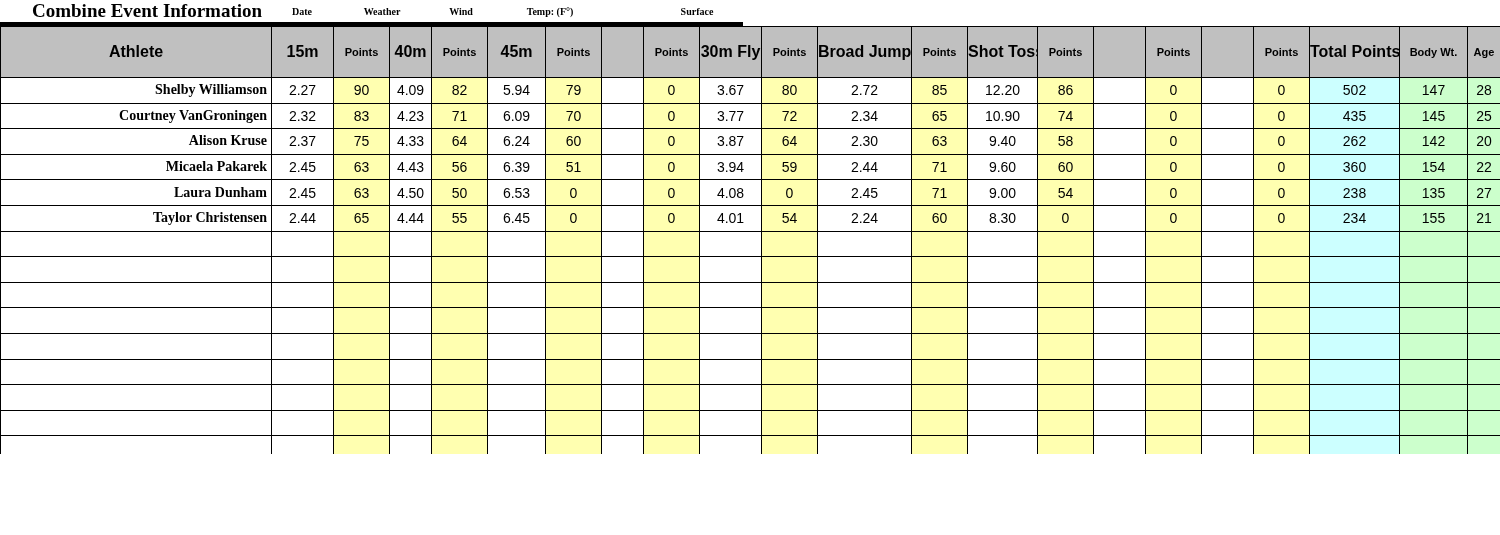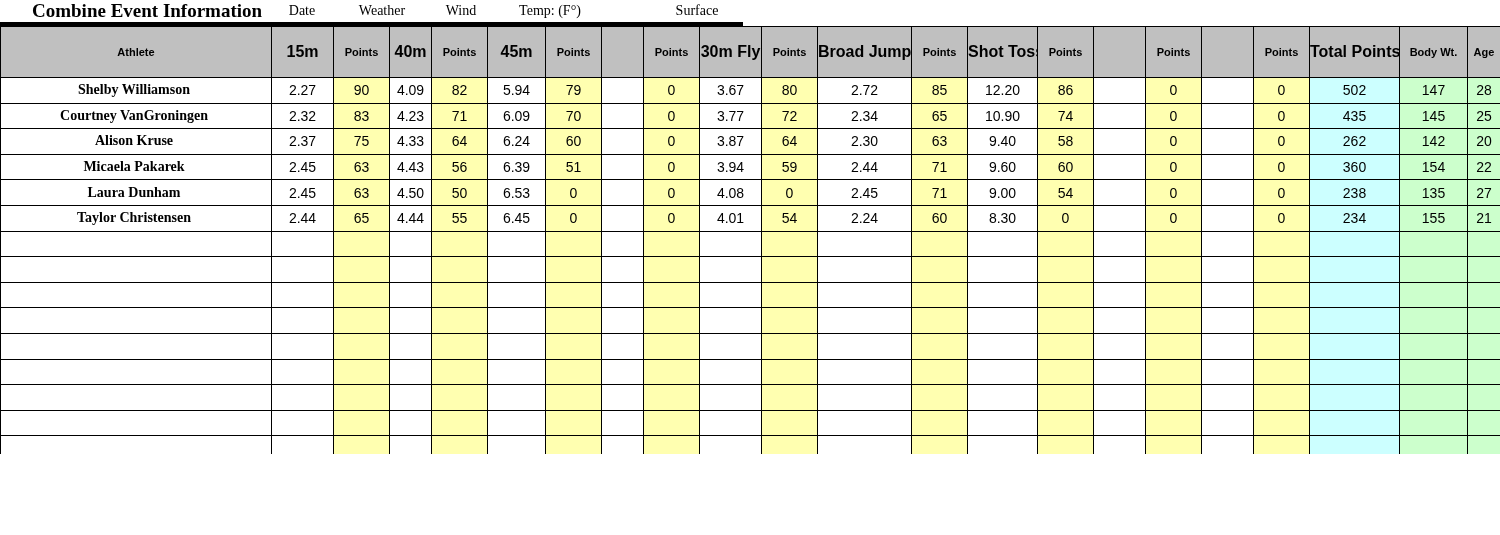--- a/index.html
+++ b/index.html
@@ -38,22 +38,22 @@
   .info-title {
     font-family: "Liberation Serif", serif;
     font-size: 19px;
     font-weight: bold;
     text-align: left;
     padding-left: 32px;
     color: #000;
   }
   .info-head {
     font-family: "Liberation Serif", serif;
-    font-size: 14px;
-    font-weight: normal;
+    font-size: 10px;
+    font-weight: bold;
     color: #000;
   }
   .info-city {
     font-family: "Liberation Serif", serif;
     font-size: 18px;
     font-weight: bold;
     text-align: right;
     padding-right: 4px;
     color: #000;
   }
@@ -73,36 +73,37 @@
   }
 
   
   .hdr td {
     background: #c0c0c0;
     height: 50px;
     font-weight: bold;
     color: #000;
   }
   .hdr .h-athlete {
-    font-size: 11px;
+    font-size: 16px;
     text-align: center;
   }
   .hdr .h-big {
     font-size: 16px;
   }
   .hdr .h-pts {
     font-size: 11px;
   }
 
   
   tr.data td {
     height: 24.6px;
     font-size: 14px;
   }
   .c-name {
+    text-align: right;
     padding-right: 4px;
     font-family: "Liberation Serif", serif;
     font-size: 14px;
     font-weight: bold;
     background: #ffffff;
   }
   .c-mark {
     background: #ffffff;
     font-size: 15px;
   }

